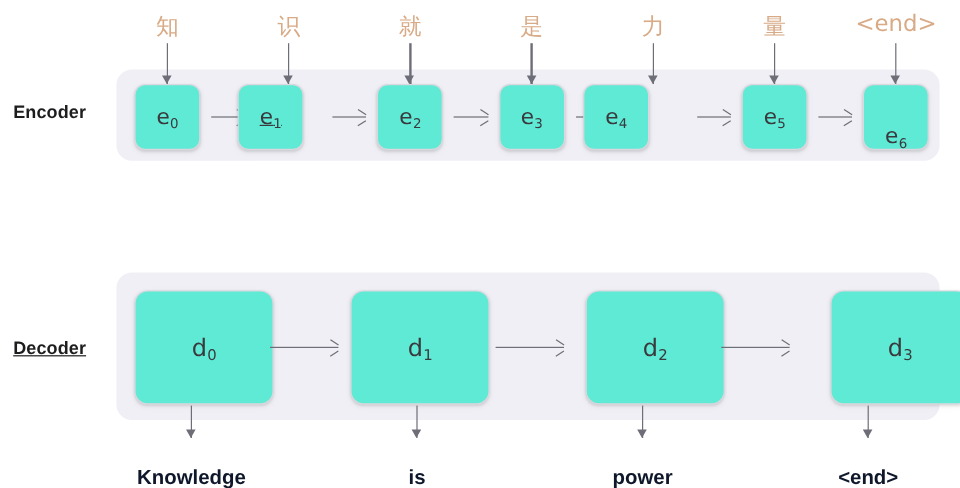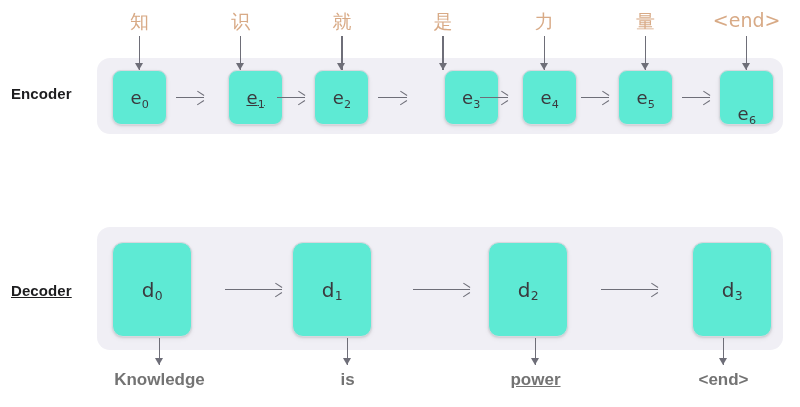--- a/index.html
+++ b/index.html
@@ -53,21 +53,21 @@
     box-shadow: 0 1px 2px rgba(0,0,0,.10), 0 2px 5px rgba(0,0,0,.05);
     box-sizing: border-box;
     display: flex;
     align-items: center;
     justify-content: center;
     color: #3a3a3e;
     font-size: 19px;
     font-family: "DejaVu Sans", "Liberation Sans", sans-serif;
   }
   .node.enc { width: 55px; height: 55px; top: 70px; font-size: 18px; }
-  .node.dec { width: 80px; height: 95px; top: 242px; border-radius: 11px; font-size: 20px; }
+  .node.dec { width: 116px; height: 95px; top: 242px; border-radius: 11px; font-size: 20px; }
   .node sub {
     font-size: .62em;
     vertical-align: baseline;
     position: relative;
     top: .32em;
     left: .02em;
   }
 
   
   .h-arrow {
@@ -130,24 +130,24 @@
     position: absolute;
     top: 9px;
     font-size: 19px;
     color: #d8aa86;
     text-align: center;
     white-space: nowrap;
     font-family: "DejaVu Sans", "Liberation Sans", sans-serif;
   }
   .output-token {
     position: absolute;
-    top: 370px;
+    top: 388px;
     font-size: 17px;
     font-weight: bold;
-    color: #737373;
+    color: #0f172a;
     text-align: center;
     white-space: nowrap;
   }
 </style>
 </head>
 <body>
 
 <div id="canvas">
 
   <div class="band" id="encoder-band"></div>
@@ -162,21 +162,21 @@
       </div>
       <div class="input-token" style="left: 79.5px; width: 120px;">知</div>
       <div class="v-arrow" style="left: 135px; top: 36px; height: 34px;">
         <div class="shaft"></div>
         <div class="head"></div>
       </div>
       <div class="h-arrow" style="left: 176px; width: 28.2px; top: 92.5px;">
         <div class="shaft"></div>
         <div class="head"></div>
       </div>
-      <div class="node enc" style="left: 228px; text-decoration: underline;">
+      <div class="node enc" style="left: 198px; text-decoration: underline;">
         <span>e<sub>1</sub></span>
       </div>
       <div class="input-token" style="left: 180.7px; width: 120px;">识</div>
       <div class="v-arrow" style="left: 236.2px; top: 36px; height: 34px;">
         <div class="shaft"></div>
         <div class="head"></div>
       </div>
       <div class="h-arrow" style="left: 277.2px; width: 28.2px; top: 92.5px;">
         <div class="shaft"></div>
         <div class="head"></div>
@@ -186,33 +186,33 @@
       </div>
       <div class="input-token" style="left: 281.9px; width: 120px;">就</div>
       <div class="v-arrow" style="left: 337.4px; top: 36px; height: 34px;">
         <div class="shaft"></div>
         <div class="head"></div>
       </div>
       <div class="h-arrow" style="left: 378.4px; width: 28.2px; top: 92.5px;">
         <div class="shaft"></div>
         <div class="head"></div>
       </div>
-      <div class="node enc" style="left: 415.6px; margin-left: 28px;">
+      <div class="node enc" style="left: 415.6px;">
         <span>e<sub>3</sub></span>
       </div>
       <div class="input-token" style="left: 383.1px; width: 120px;">是</div>
       <div class="v-arrow" style="left: 438.6px; top: 36px; height: 34px;">
         <div class="shaft"></div>
         <div class="head"></div>
       </div>
       <div class="h-arrow" style="left: 479.6px; width: 28.2px; top: 92.5px;">
         <div class="shaft"></div>
         <div class="head"></div>
       </div>
-      <div class="node enc" style="left: 522px;">
+      <div class="node enc" style="left: 486px;">
         <span>e<sub>4</sub></span>
       </div>
       <div class="input-token" style="left: 484.3px; width: 120px;">力</div>
       <div class="v-arrow" style="left: 539.8px; top: 36px; height: 34px;">
         <div class="shaft"></div>
         <div class="head"></div>
       </div>
       <div class="h-arrow" style="left: 580.8px; width: 28.2px; top: 92.5px;">
         <div class="shaft"></div>
         <div class="head"></div>
@@ -263,21 +263,21 @@
         <div class="shaft"></div>
         <div class="head"></div>
       </div>
       <div class="node dec" style="left: 488px;">
         <span>d<sub>2</sub></span>
       </div>
       <div class="v-arrow" style="left: 531px; top: 338px; height: 27px;">
         <div class="shaft"></div>
         <div class="head"></div>
       </div>
-      <div class="output-token" style="left: 460.5px; width: 150px; text-decoration: underline;">power</div>
+      <div class="output-token" style="left: 460.5px; width: 150px;">power</div>
       <div class="h-arrow" style="left: 601px; width: 57px; top: 284.5px;">
         <div class="shaft"></div>
         <div class="head"></div>
       </div>
       <div class="node dec" style="left: 644px; margin-left: 48px;">
         <span>d<sub>3</sub></span>
       </div>
       <div class="v-arrow" style="left: 719px; top: 338px; height: 27px;">
         <div class="shaft"></div>
         <div class="head"></div>

